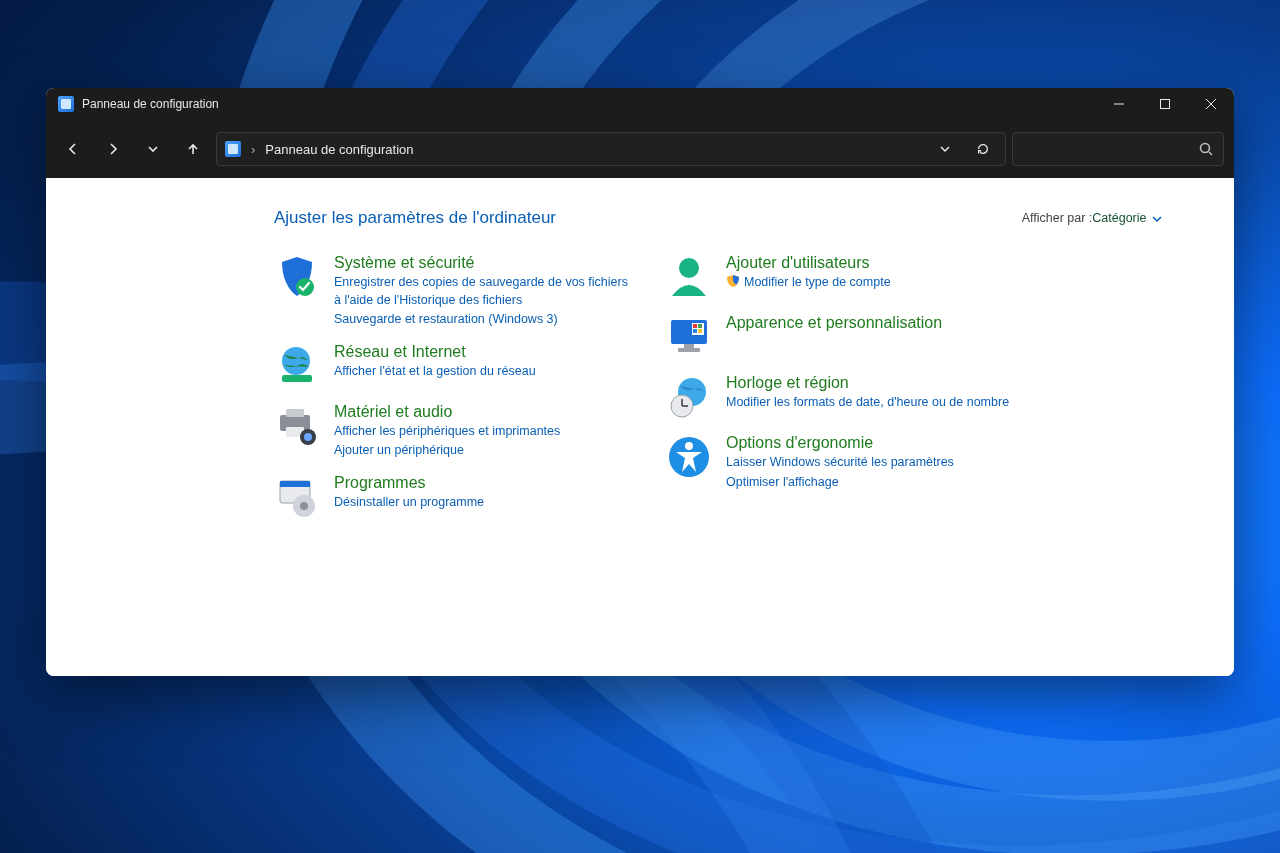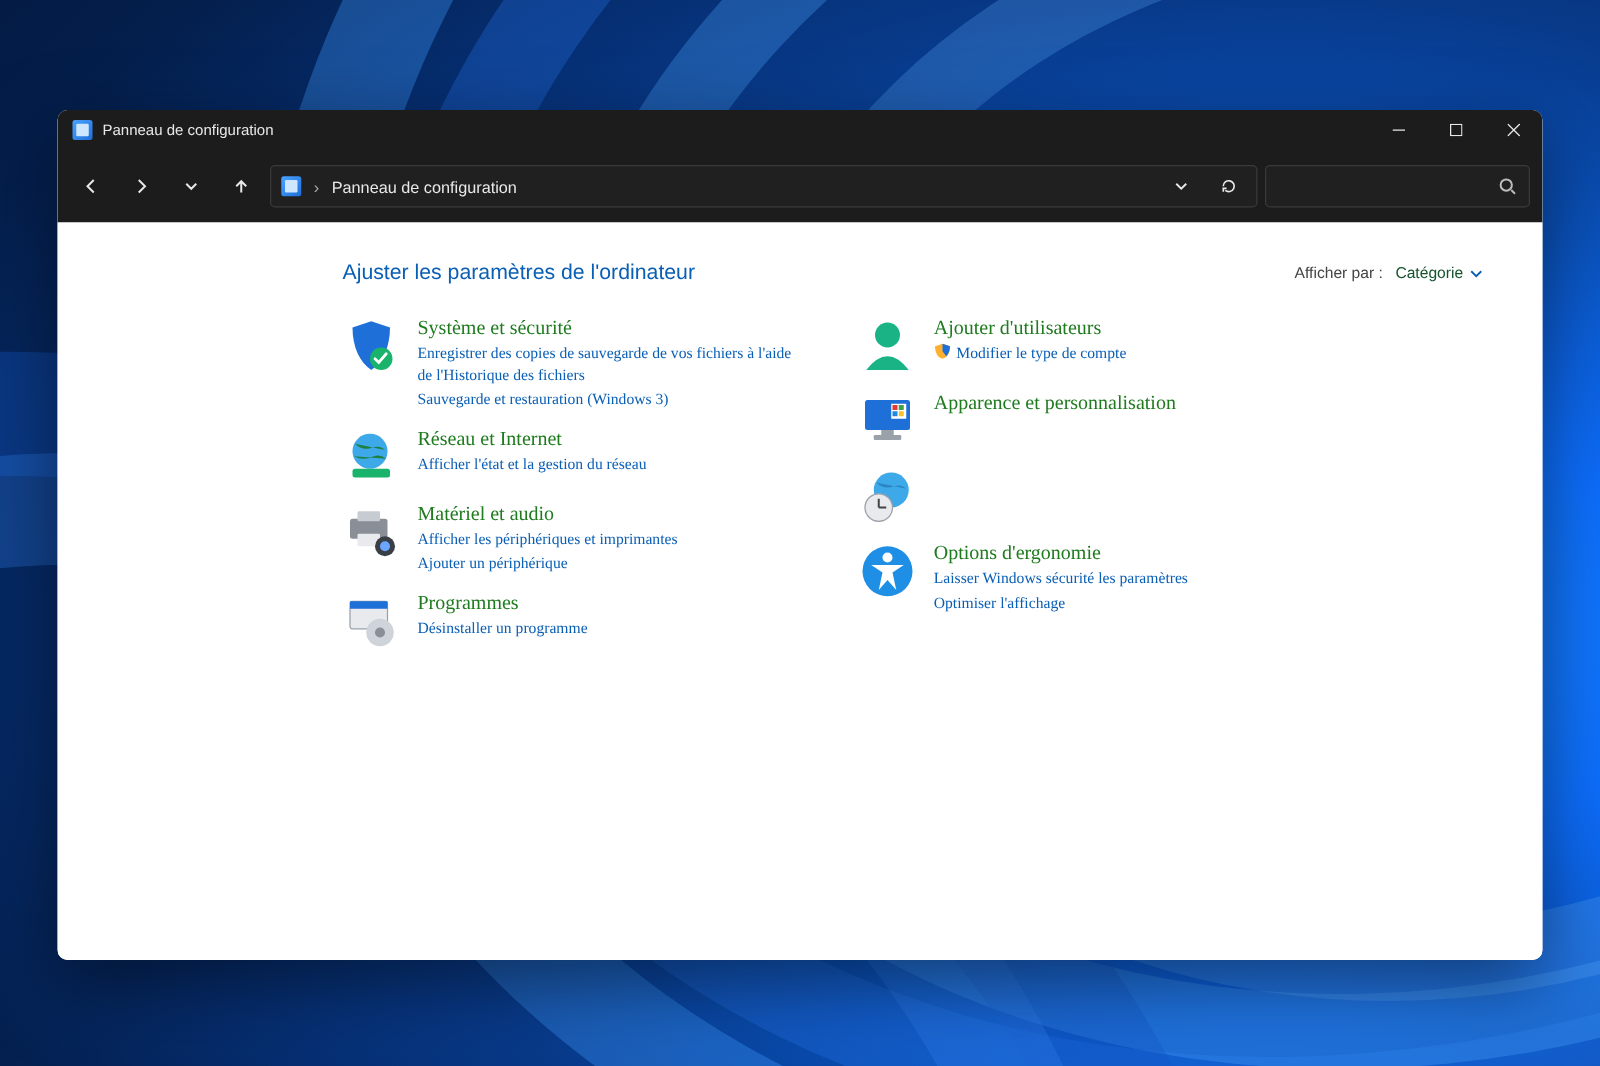--- a/index.html
+++ b/index.html
@@ -17,21 +17,21 @@
   .s1 { width: 2000px; height: 1600px; top: -600px; right: -900px; transform: rotate(-20deg); border-width: 80px; border-color: rgba(64,156,255,0.35);}
   .s2 { width: 1700px; height: 1300px; top: -400px; right: -700px; transform: rotate(-15deg); border-width: 70px; border-color: rgba(40,120,240,0.3);}
   .s3 { width: 1400px; height: 1100px; top: -250px; right: -550px; transform: rotate(-10deg); border-color: rgba(80,170,255,0.3);}
   .s4 { width: 1100px; height: 900px;  top: -100px; right: -400px; transform: rotate(-5deg);  border-color: rgba(100,180,255,0.25);}
   .s5 { width: 1800px; height: 1400px; bottom: -900px; left: -700px; transform: rotate(35deg); border-width: 100px; border-color: rgba(20,90,200,0.35);}
   .s6 { width: 1500px; height: 1200px; bottom: -750px; left: -550px; transform: rotate(30deg); border-width: 90px; border-color: rgba(50,130,240,0.3);}
 
   .window {
     position: absolute;
     left: 46px; top: 88px;
-    width: 1188px; height: 680px;
+    width: 1188px; height: 588px;
     border-radius: 8px;
     overflow: hidden;
     box-shadow: 0 20px 60px rgba(0,0,0,0.5);
     background: #fff;
     display: flex; flex-direction: column;
   }
   .titlebar {
     height: 32px;
     background: #1c1c1c;
     display: flex; align-items: center;
@@ -107,43 +107,42 @@
   }
   .searchbox input {
     flex:1; background: transparent; border:none; outline:none;
     color:#e8e8e8; font-size:13px;
   }
   .searchbox svg { stroke:#bdbdbd; fill:none; stroke-width:1.6; }
 
   .content {
     flex: 1;
     background: #fff;
-    padding: 24px 48px 24px 48px;
+    padding: 24px 72px 24px 48px;
     overflow: auto;
     color: #222;
   }
   .header-row {
     display: flex; align-items: center;
     margin: 6px 0 26px 180px;
   }
   .page-heading {
     font-size: 17px; color: #0a5fb4; font-weight: 400;
   }
   .view-by {
     margin-left: auto;
     font-size: 12.5px; color: #444;
-    display: flex; align-items: center; gap: 10px;
+    display: flex; align-items: center; 
   }
   .view-by .link { color: #14532d; cursor:pointer; }
   .view-by svg { stroke:#0a5fb4; fill:none; stroke-width:1.5; }
 
   .grid {
-    display:flex; gap: 53px;
+    display:flex; gap: 32px;
     margin-left: 180px;
-    font-family: Liberation Serif, serif;
   }
   .col { flex: 0 0 360px; display:flex; flex-direction:column; gap: 14px; }
   .col.right { flex: 0 0 380px; }
   .cat { display:flex; gap: 14px; }
   .ico { width: 46px; height: 46px; flex: 0 0 46px; position: relative; }
   .cat-body { display:flex; flex-direction:column; gap: 2px; }
   .cat-title { color: #1e7b1e; font-size: 16px; cursor:pointer; }
   .sublink { color: #0a5fb4; font-size: 12.5px; cursor:pointer; line-height: 1.4; }
   .shield-inline {
     display:inline-block; width:14px; height:14px;
@@ -357,20 +356,24 @@
         <div class="cat">
           <div class="ico">
             <svg viewBox="0 0 46 46" width="46" height="46">
               <circle cx="26" cy="18" r="14" fill="#3da9e8"></circle>
               <path d="M14 12 q6 6 14 3 q6 -2 10 2" fill="#2c86c4"></path>
               <circle cx="16" cy="32" r="11" fill="#e8eaee" stroke="#9aa1a9"></circle>
               <line x1="16" y1="32" x2="16" y2="25" stroke="#444" stroke-width="1.6"></line>
               <line x1="16" y1="32" x2="22" y2="32" stroke="#444" stroke-width="1.6"></line>
             </svg>
           </div>
+          <div class="cat-body">
+            <a class="cat-title">Horloge et région</a>
+            <a class="sublink">Modifier les formats de date, d'heure ou de nombre</a>
+          </div>
         </div>
 
         <div class="cat">
           <div class="ico">
             <svg viewBox="0 0 46 46" width="46" height="46">
               <circle cx="23" cy="23" r="20" fill="#1f8fe5"></circle>
               <circle cx="23" cy="12" r="4" fill="#fff"></circle>
               <path d="M10 18 L36 18 L27 24 L30 38 L23 30 L16 38 L19 24 Z" fill="#fff"></path>
             </svg>
           </div>

